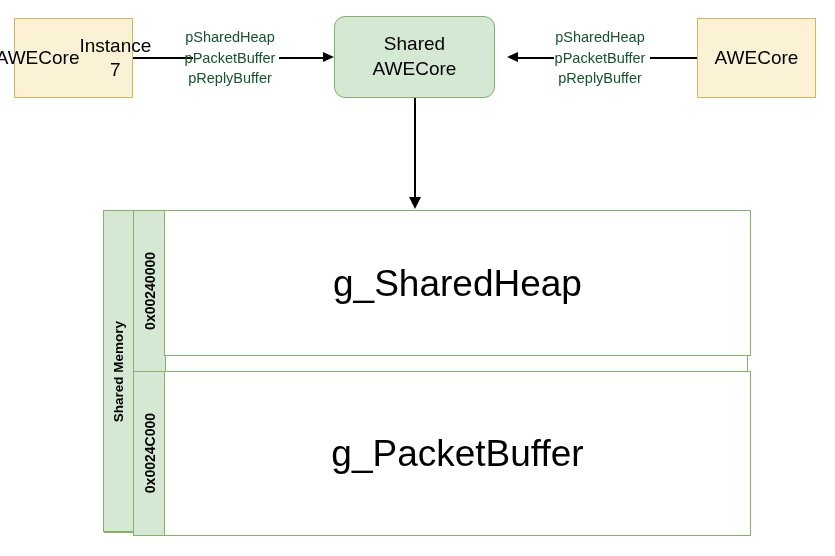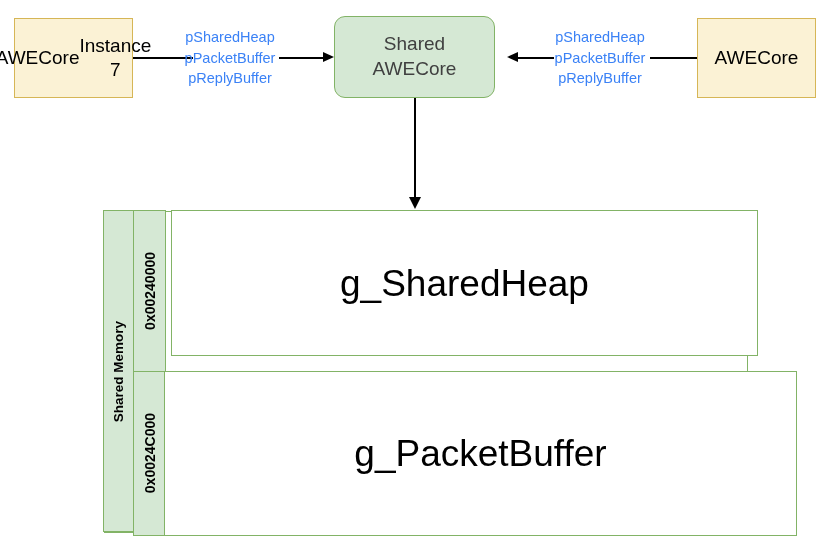--- a/index.html
+++ b/index.html
@@ -40,33 +40,33 @@
   .shared-node {
     background: #d5e8d4;
     border: 1.6px solid #82b366;
     border-radius: 11px;
     display: flex;
     flex-direction: column;
     align-items: center;
     justify-content: center;
     font-size: 19px;
     line-height: 1.3;
-    color: #404040;
+    color: #000000;
     text-align: center;
   }
 
   
   .edge-label {
     display: flex;
     flex-direction: column;
     align-items: center;
     justify-content: center;
     font-size: 14.5px;
     line-height: 1.42;
-    color: #3b82f6;
+    color: #14532d;
     text-align: right;
     white-space: nowrap;
   }
 
   
   .h-line {
     background: #000000;
     height: 1.6px;
   }
   .v-line {
@@ -176,26 +176,26 @@
 
   <div class="abs mem-table" style="left:104px; top:211px; width:644px; height:322px;">
 
     <div class="abs mem-col-title" style="left:-1.6px; top:-1.6px; width:31px; height:322px;">
       <span class="vtext mem-title-text">Shared Memory</span>
     </div>
 
     <div class="abs mem-col-addr" style="left:28px; top:-1.6px; width:33px; height:162px;">
       <span class="vtext mem-addr-text">0x00240000</span>
     </div>
-    <div class="abs mem-region" style="left:66px; top:-1.6px; width:587px; height:146px;">
+    <div class="abs mem-region" style="left:59px; top:-1.6px; width:587px; height:146px;">
       <span class="mem-region-label">g_SharedHeap</span>
     </div>
 
     <div class="abs mem-col-addr" style="left:28px; top:158.8px; width:33px; height:164.8px;">
       <span class="vtext mem-addr-text">0x0024C000</span>
     </div>
-    <div class="abs mem-region" style="left:59px; top:158.8px; width:633px; height:164.8px;">
+    <div class="abs mem-region" style="left:59px; top:158.8px; width:587px; height:164.8px;">
       <span class="mem-region-label">g_PacketBuffer</span>
     </div>
 
   </div>
 
 </div>
 
 </body></html>

